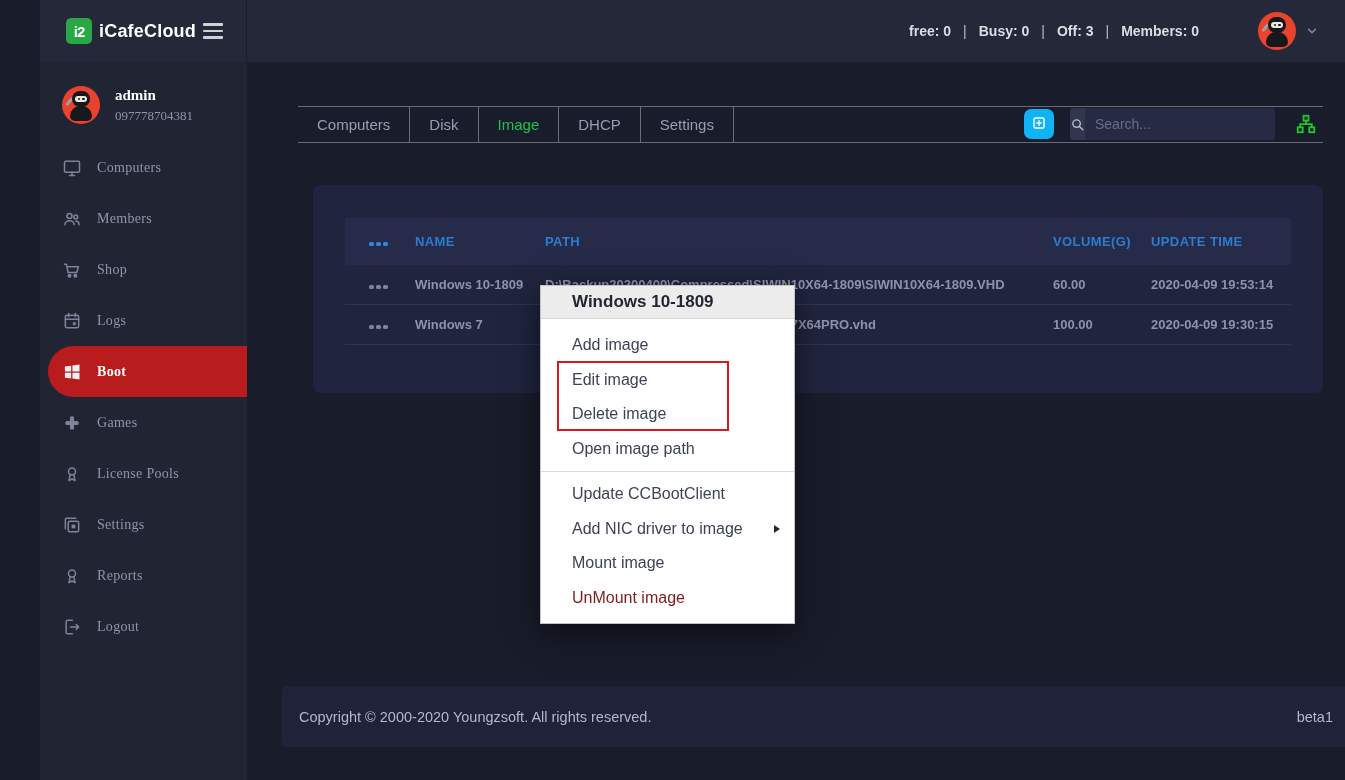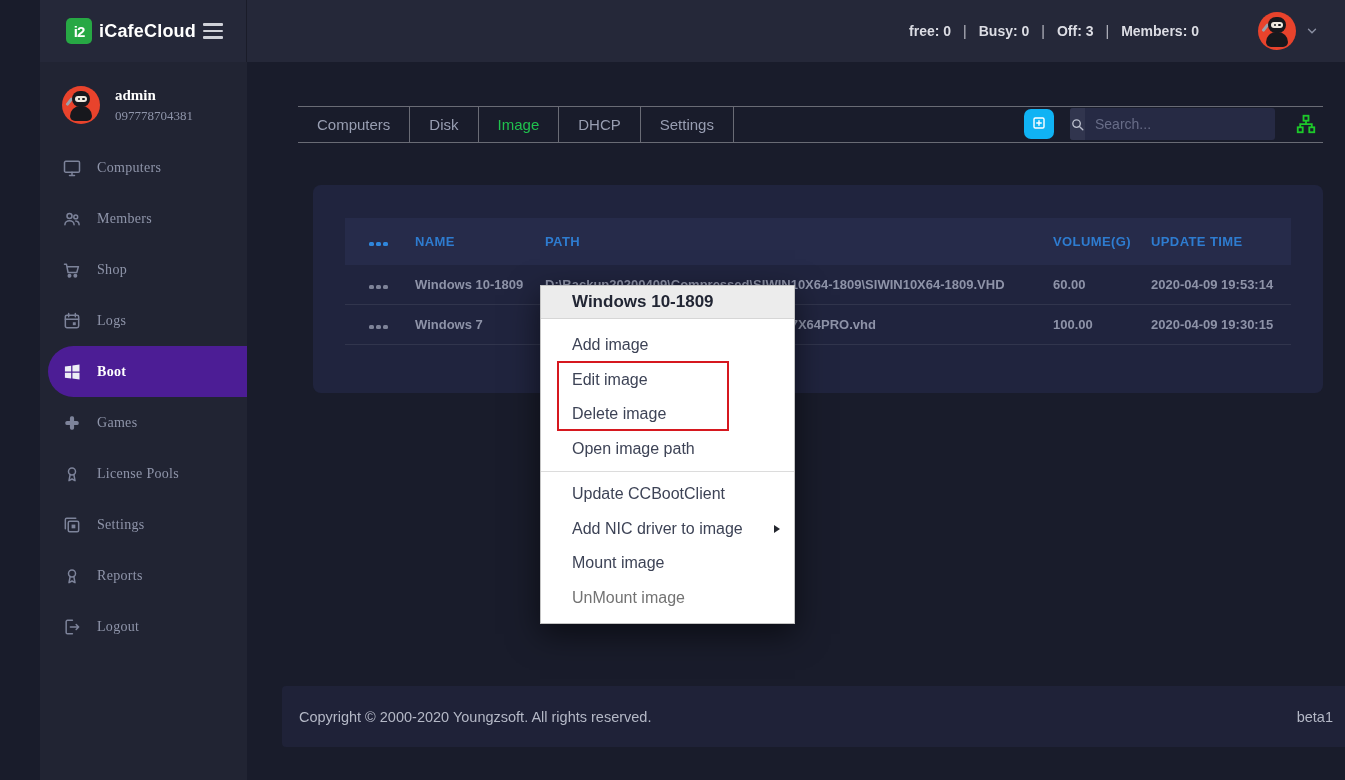--- a/index.html
+++ b/index.html
@@ -31,21 +31,21 @@
   .topbar .avatar { position:absolute; right:89px; top:12px; }
 
   
   .sidebar { position:absolute; left:0; top:62px; width:207px; bottom:0; background:#212433; z-index:5;font-family:Liberation Serif, serif; }
   .user-block { display:flex; align-items:center; gap:15px; padding:24px 0 0 22px; }
   .user-name { color:#fff; font-size:15px; font-weight:bold; }
   .user-phone { color:#8f95aa; font-size:13px; margin-top:4px; }
   .nav { margin-top:18px; }
   .nav-item { display:flex; align-items:center; gap:15px; height:51px; padding-left:22px; color:#8f95aa; font-size:14px; letter-spacing:.3px; cursor:pointer; }
   .nav-item .nav-icon { width:20px; height:20px; color:#7d839a; flex:0 0 20px; }
-  .nav-item.active { background:#4c1d95; border-radius:26px 0 0 26px; margin-left:8px; padding-left:14px; color:#fff; font-weight:bold; }
+  .nav-item.active { background:#b91c1c; border-radius:26px 0 0 26px; margin-left:8px; padding-left:14px; color:#fff; font-weight:bold; }
   .nav-item.active .nav-icon { color:#eceef5; }
   .nav-icon svg { display:block; width:20px; height:20px; }
 
   
   .main { position:absolute; left:207px; top:62px; right:0; bottom:0; background:#191c2b; }
   .tabsbar { position:absolute; left:51px; top:44px; width:1025px; height:37px; border-top:1px solid rgba(255,255,255,.35); border-bottom:1px solid rgba(255,255,255,.35); display:flex; align-items:stretch; }
   .tab { display:flex; align-items:center; padding:0 19px; font-size:15px; color:#989eb2; border-right:1px solid rgba(255,255,255,.35); cursor:pointer; }
   .tab.active { color:#20c14e; }
   .add-btn { position:absolute; left:777px; top:47px; width:30px; height:30px; background:#10b3f4; border:none; border-radius:7px; cursor:pointer; display:flex; align-items:center; justify-content:center; }
   .search-box { position:absolute; left:823px; top:46px; width:205px; height:32px; display:flex; background:#262a44; border-radius:3px; overflow:hidden; }
@@ -68,21 +68,21 @@
 
   
   .footer { position:absolute; left:35px; top:624px; width:1068px; height:61px; background:#1f2238; border-radius:4px; display:flex; align-items:center; padding:0 17px; color:#b4b8c6; font-size:14.5px; }
   .footer-version { margin-left:auto; }
 
   
   .context-menu { position:absolute; left:500px; top:285px; width:255px; background:#fff; border:1px solid #c4c4c4; box-shadow:0 10px 30px rgba(0,0,0,.55); z-index:50; }
   .menu-header { height:33px; background:#ececec; border-bottom:1px solid #d6d6d6; display:flex; align-items:center; padding-left:31px; font-weight:bold; font-size:17px; color:#222634; }
   .menu-list { list-style:none; padding:9px 0 8px; }
   .menu-item { height:34.5px; display:flex; align-items:center; padding:0 14px 0 31px; font-size:16px; color:#3d4356; cursor:pointer; }
-  .menu-item.disabled { color:#737373; cursor:default; }
+  .menu-item.disabled { color:#7f1d1d; cursor:default; }
   .menu-divider { height:0; border-top:1px solid #dcdcdc; margin:5px 0; }
   .submenu-arrow { margin-left:auto; width:0; height:0; border-left:6px solid #24272e; border-top:4.5px solid transparent; border-bottom:4.5px solid transparent; }
   .red-box { position:absolute; left:517px; top:361px; width:172px; height:70px; border:2px solid #d6181f; z-index:60; pointer-events:none; }
 </style>
 </head>
 <body>
 
 <div class="app">
 
   <header class="topbar">

